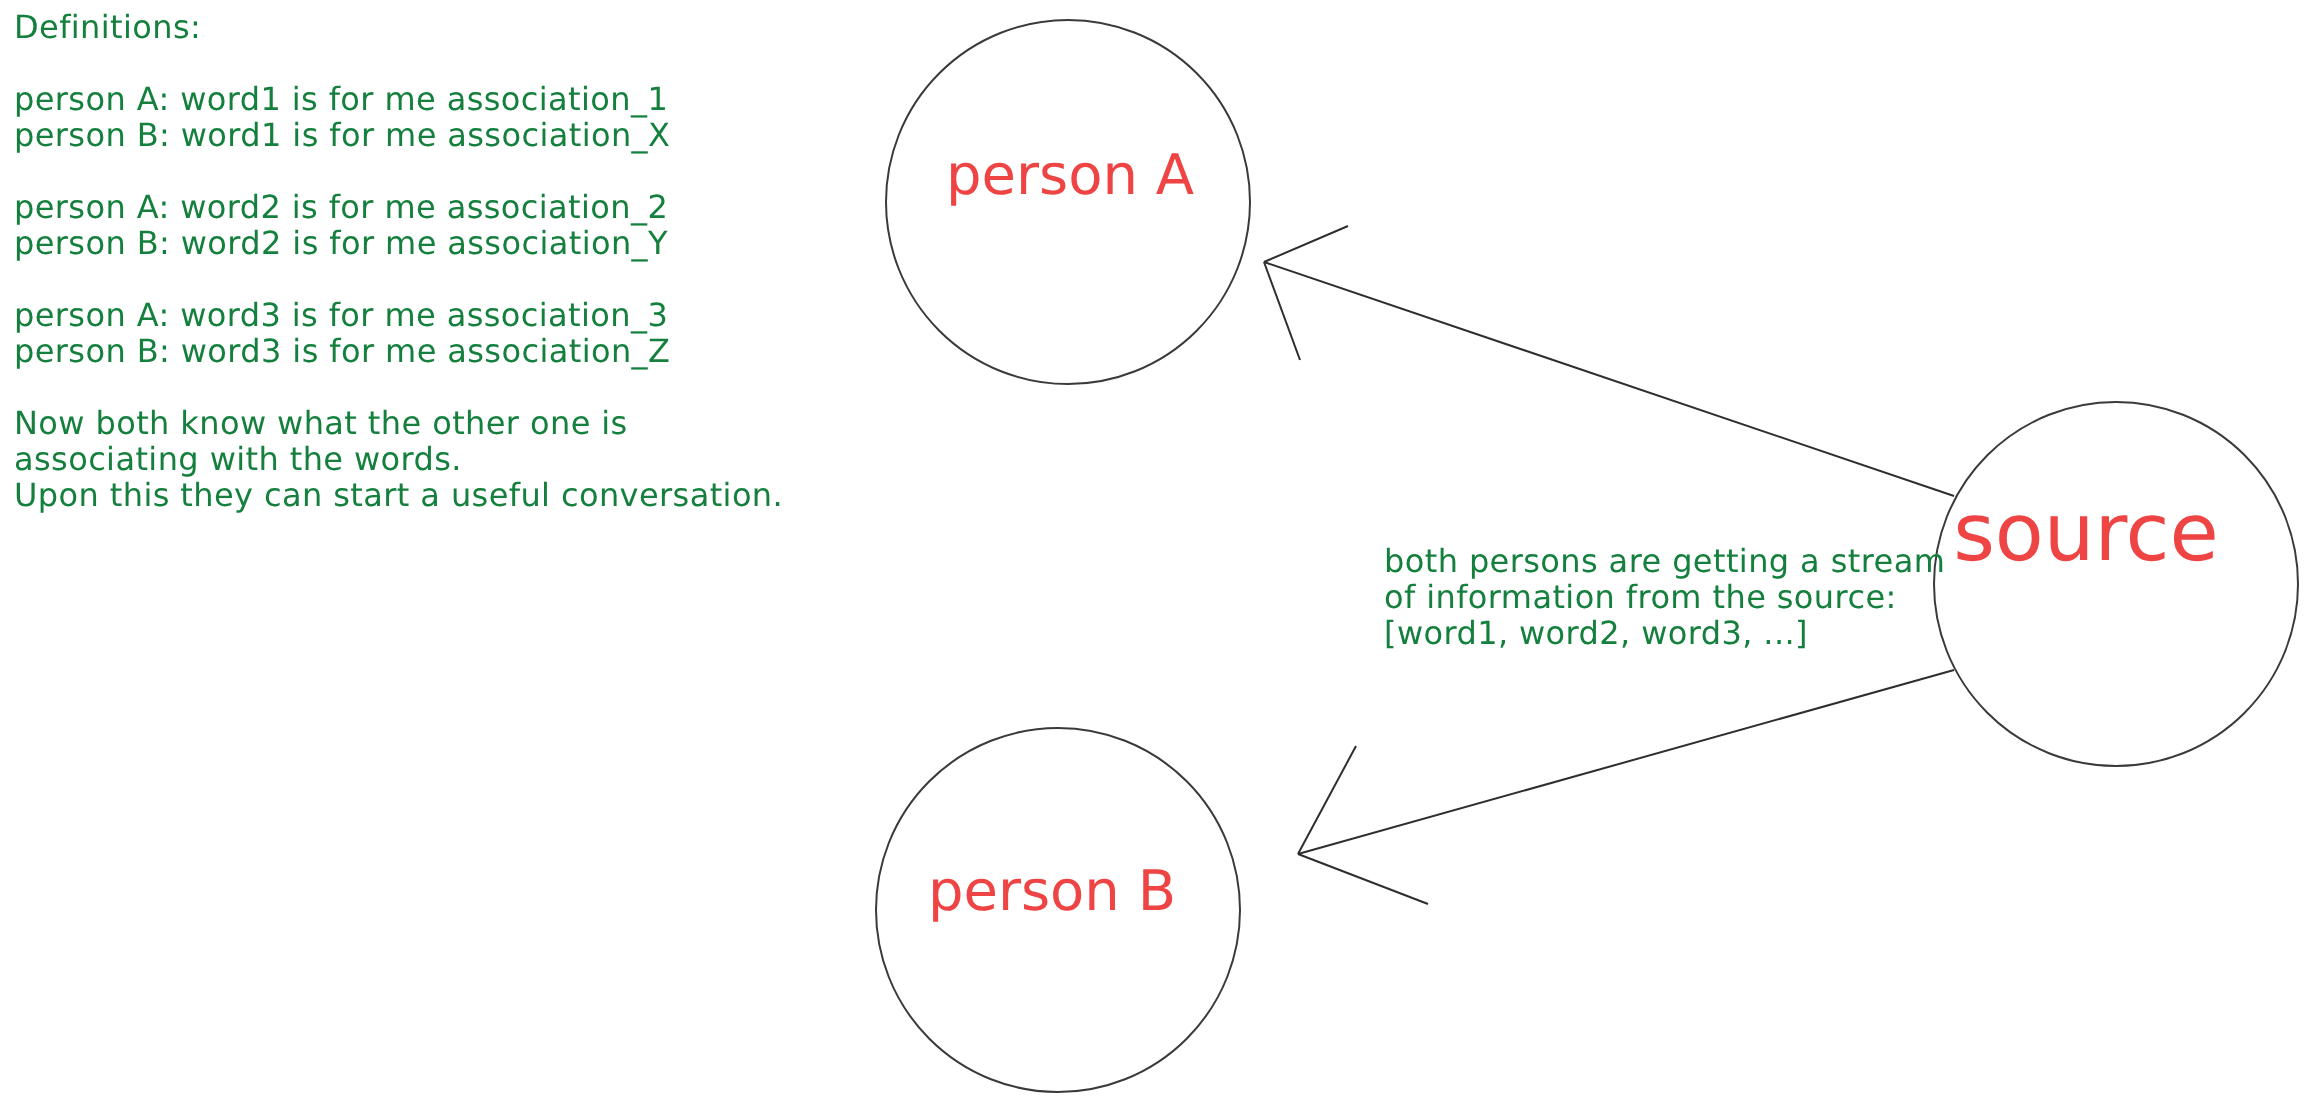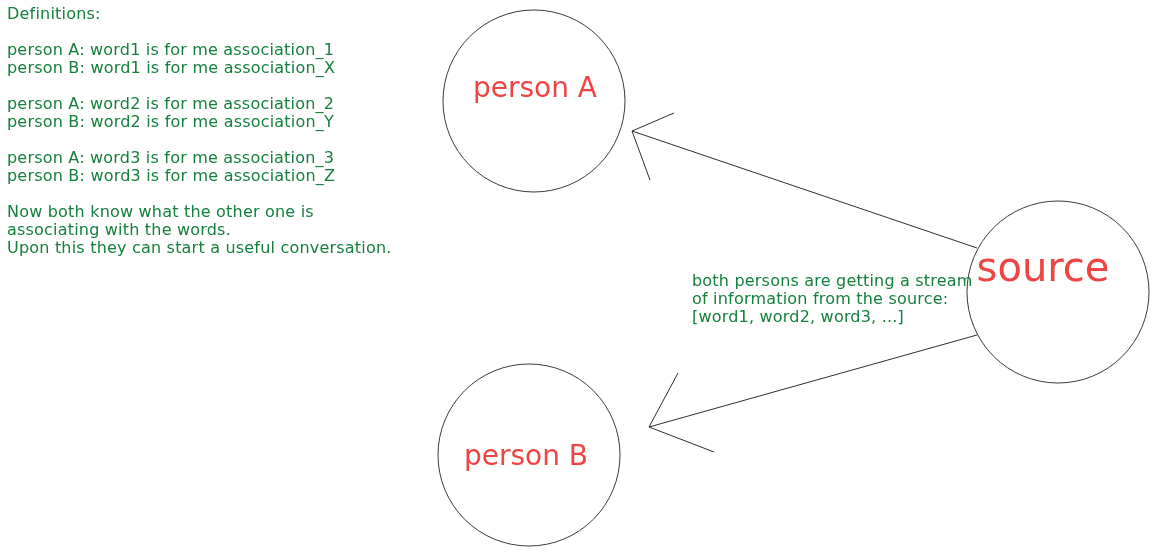--- a/index.html
+++ b/index.html
@@ -51,21 +51,21 @@
   }
   .node-label {
     position: absolute;
     transform: translate(-50%, -50%);
     font-size: 28px;
     line-height: 1;
     white-space: nowrap;
     color: #ef4444;
   }
   .label-person-a { left: 535px; top: 88px; }
-  .label-person-b { left: 526px; top: 456px; text-align: right; }
+  .label-person-b { left: 526px; top: 446px; text-align: right; }
   .label-source   { left: 1043px; top: 267px; font-size: 40px; }
 </style>
 </head>
 <body>
 
 <div class="canvas">
 
   <svg class="diagram-svg" viewBox="0 0 1162 556" xmlns="http://www.w3.org/2000/svg">
 
     <g>

